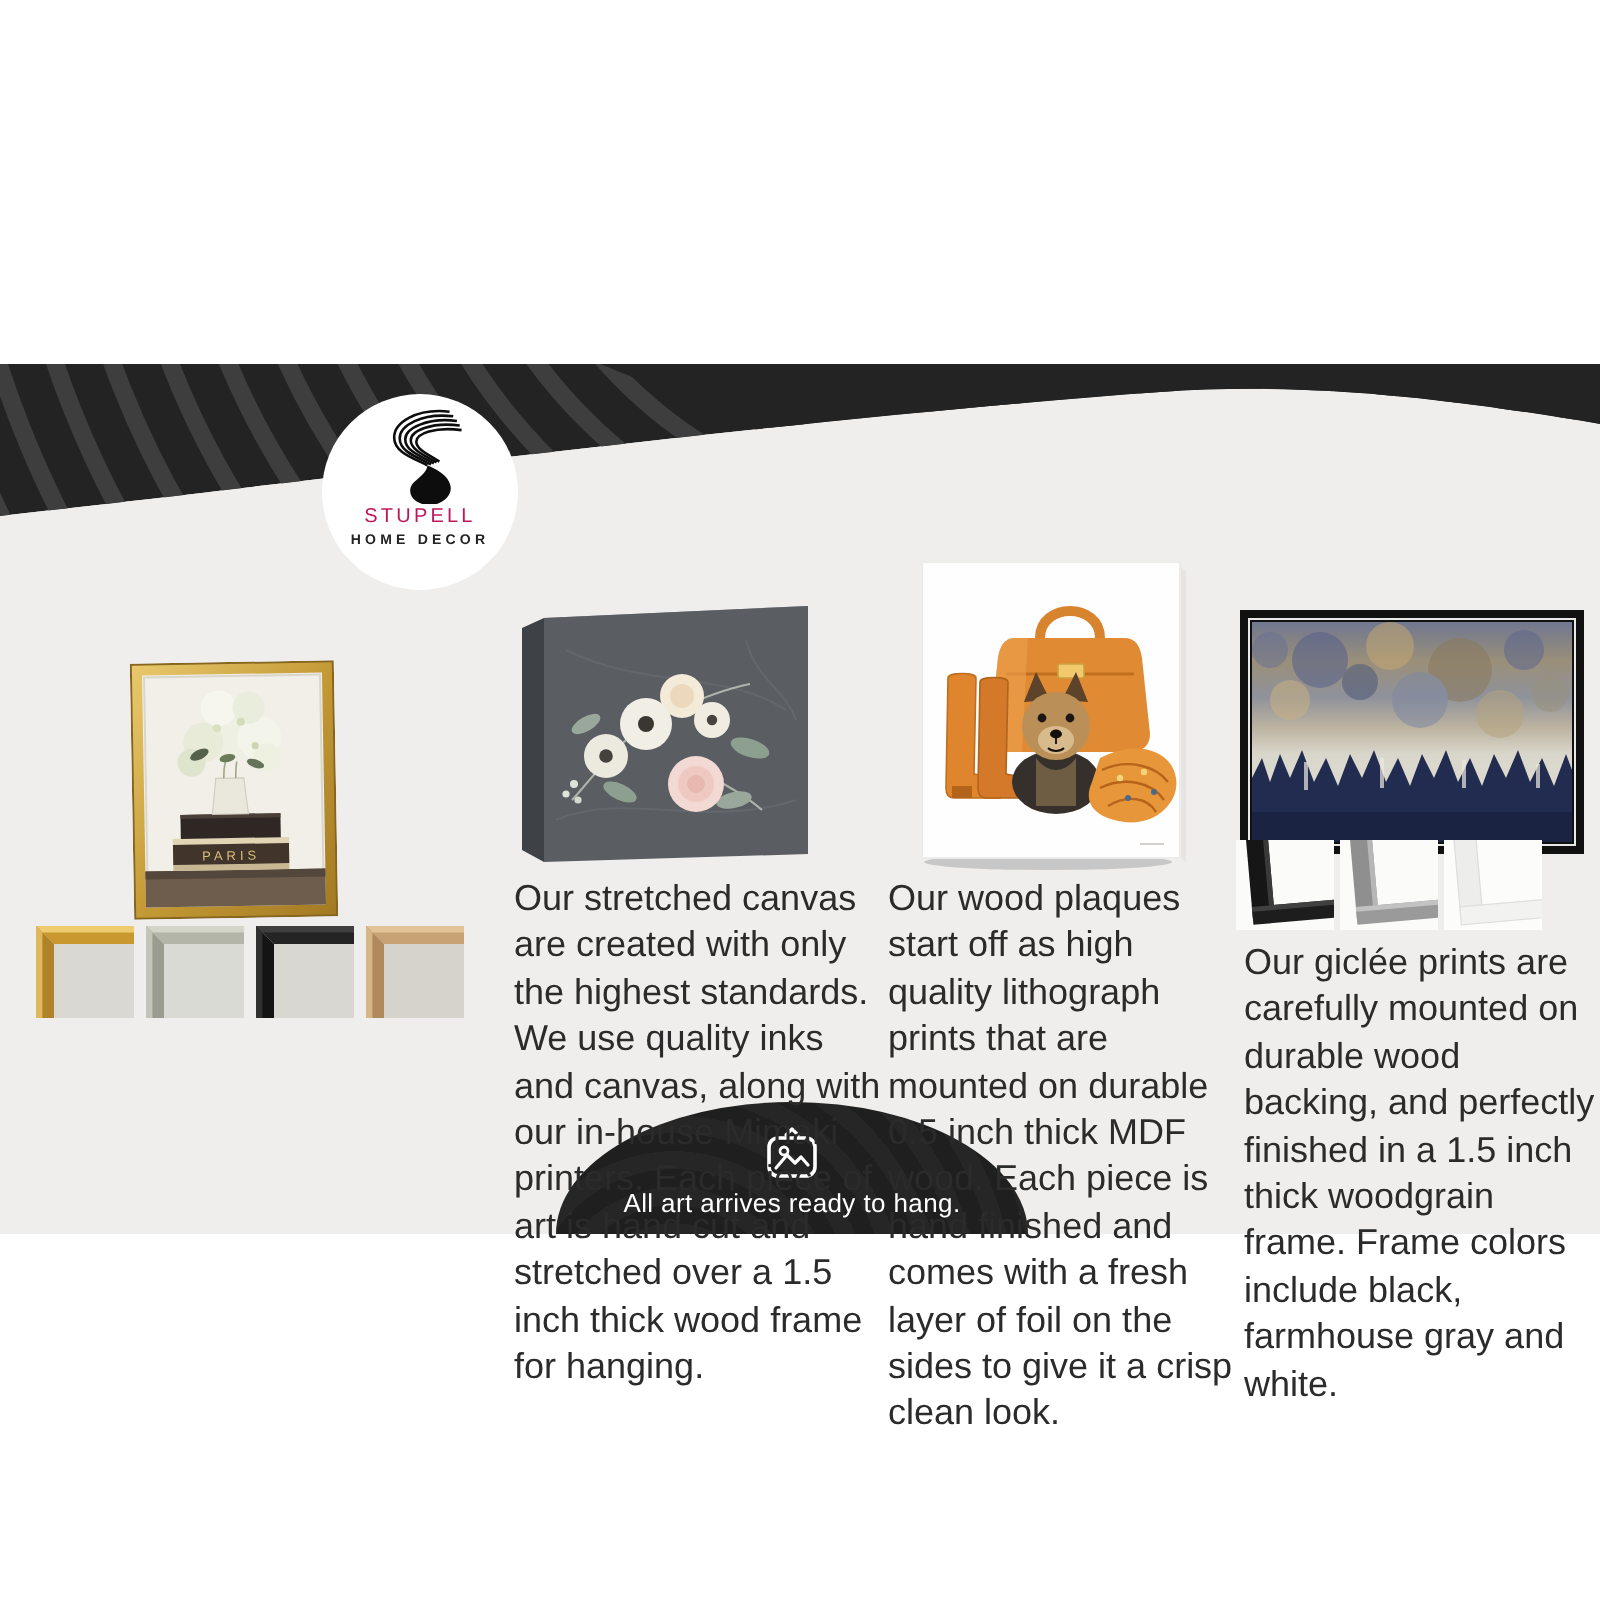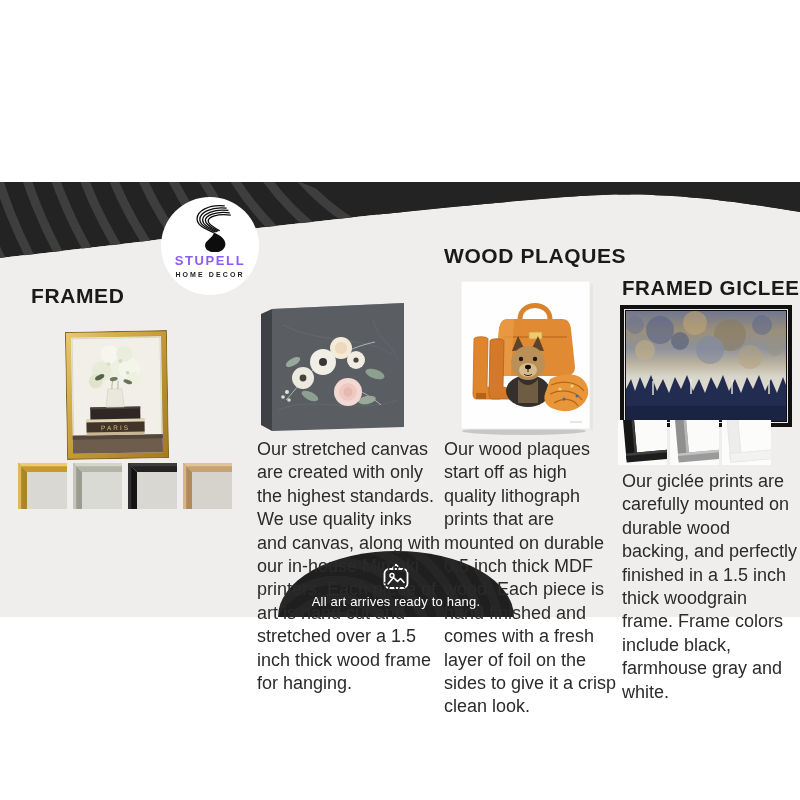--- a/index.html
+++ b/index.html
@@ -4,21 +4,21 @@
 <style>
   html,body{margin:0;padding:0;}
   body{width:800px;height:800px;background:#ffffff;font-family:"Liberation Sans",sans-serif;}
   .page{position:relative;width:800px;height:800px;overflow:hidden;background:#ffffff;}
   .content-bg{position:absolute;left:0;top:182px;width:800px;height:435px;background:#efeeed;}
   .top-band{position:absolute;left:0;top:182px;z-index:1;}
   
   .logo-circle{position:absolute;left:161px;top:197px;width:98px;height:98px;border-radius:50%;
     background:#ffffff;z-index:5;display:flex;flex-direction:column;align-items:center;}
   .logo-swoosh{margin-top:7px;}
-  .logo-name{font-size:13px;font-weight:700;letter-spacing:1.6px;color:#8b5cf6;margin-top:1px;}
+  .logo-name{font-size:10px;font-weight:400;letter-spacing:1.6px;color:#be185d;margin-top:1px;}
   .logo-tagline{font-size:7px;font-weight:700;letter-spacing:2.1px;color:#232323;margin-top:3px;}
   
   .col-title{position:absolute;z-index:3;margin:0;font-size:21px;line-height:1.17;font-weight:700;
     letter-spacing:0.6px;color:#1a1a1a;}
   .col-title span{display:block;}
   .t1{left:31px;top:284px;}
   .t2{left:283px;top:261px;}
   .t3{left:444px;top:244px;}
   .t4{left:622px;top:276px;font-size:20.5px;}
   
@@ -92,27 +92,20 @@
         <path d="M45.5,9.5 C30,7.5 19,12.5 19,17.5 C19,22.5 26,25.5 33,29.5"></path>
         <path d="M46.5,12 C32,10 22,14 22,18.3 C22,22.3 28,25 34.5,29"></path>
       </g>
       <path d="M28,31 C38,35 42.5,41 40,46.5 C37,52.5 28,54.5 22,50.5 C18,48 17.5,43 21,40 C25,36.5 28,34 28,31 Z" fill="#0d0d0d"></path>
     </svg>
     <div class="logo-name">STUPELL</div>
     <div class="logo-tagline">HOME DECOR</div>
   </div>
 
   <h2 class="col-title t1">
-    <span>FRAMED</span>
-  </h2>
-  <h2 class="col-title t3">
-    <span>WOOD PLAQUES</span>
-  </h2>
-  <h2 class="col-title t4">
-    <span>FRAMED GICLEE</span>
   </h2>
 
   <svg class="product img1" width="102" height="128" viewBox="0 0 102 128">
     <defs>
       <linearGradient id="goldg" x1="0" y1="0" x2="1" y2="1">
         <stop offset="0" stop-color="#e9c96e"></stop>
           <stop offset="0.5" stop-color="#c49a36"></stop>
           <stop offset="1" stop-color="#a37a23"></stop>
       </linearGradient>
     </defs>

